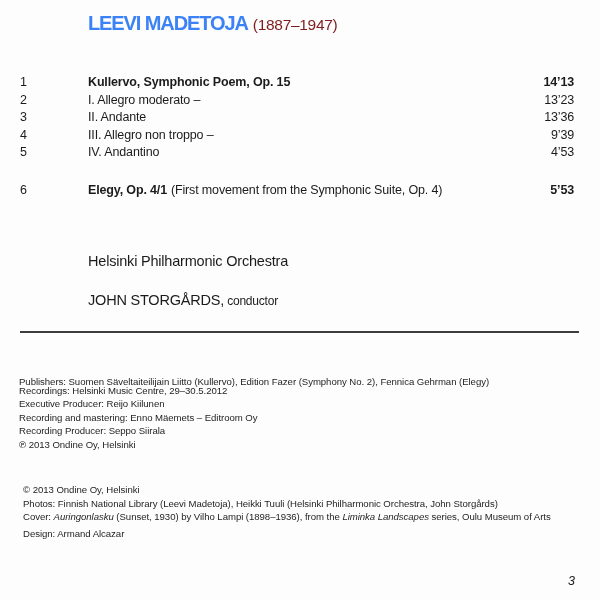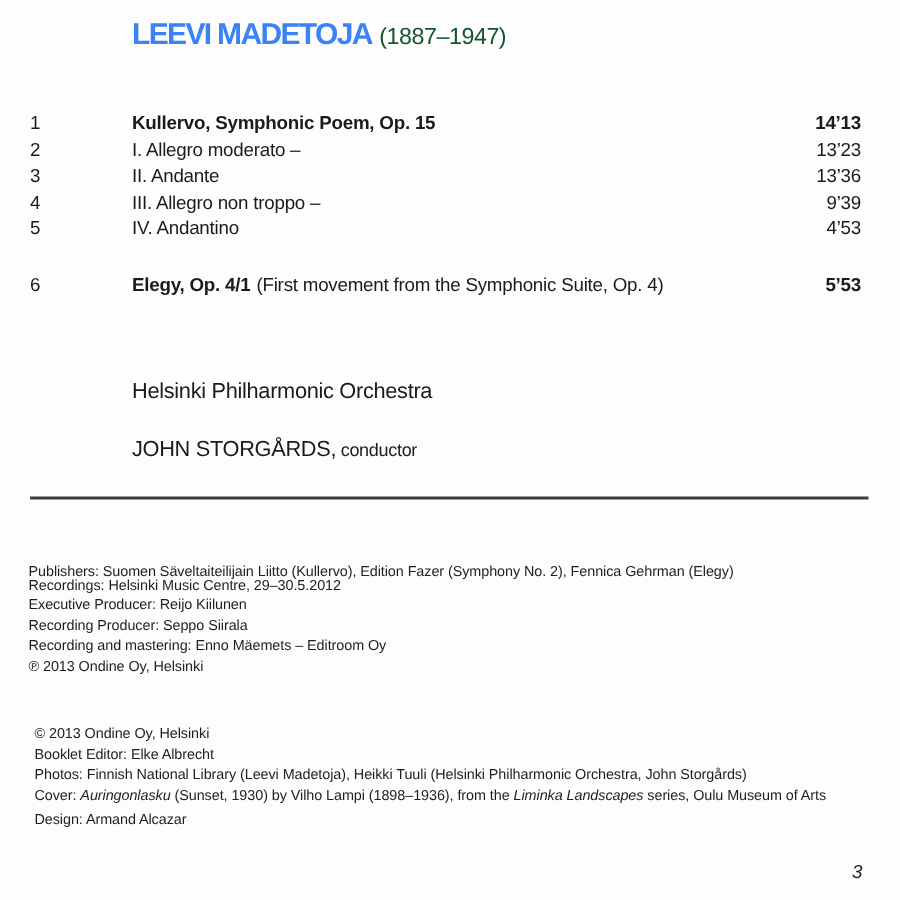--- a/index.html
+++ b/index.html
@@ -10,21 +10,21 @@
     font-family:"Liberation Sans", sans-serif;
     overflow:hidden;
   }
   .page { position:relative; width:600px; height:600px; }
 
   
   .masthead { position:absolute; left:88px; top:12px; white-space:nowrap; }
   .composer {
     font-weight:700; font-size:20px; letter-spacing:-1.1px; color:#3b82f6;
   }
-  .years { font-size:15.5px; letter-spacing:-0.3px; margin-left:5px; color:#14532d; }
+  .years { font-size:15.5px; letter-spacing:-0.3px; margin-left:5px; color:#7f1d1d; }
 
   
   .tracklist { position:absolute; left:20px; right:26px; top:74px; }
   .trow {
     display:flex; align-items:baseline;
     font-size:12.5px; line-height:17.5px; letter-spacing:-0.15px;
     white-space:nowrap;
   }
   .trow .num  { flex:none; width:68px; font-weight:400; }
   .trow .ttl  { flex:1 1 auto; min-width:0; }
@@ -113,28 +113,27 @@
     </div>
   </div>
 
   <div class="rule"></div>
 
   <div class="fine publishers">Publishers: Suomen Säveltaiteilijain Liitto (Kullervo), Edition Fazer (Symphony No. 2), Fennica Gehrman (Elegy)</div>
 
   <div class="fine recording-block">
     <div>Recordings: Helsinki Music Centre, 29–30.5.2012</div>
     <div>Executive Producer: Reijo Kiilunen</div>
+    <div>Recording and mastering: Enno Mäemets – Editroom Oy</div>
     <div>Recording Producer: Seppo Siirala</div>
-    <div>Recording and mastering: Enno Mäemets – Editroom Oy</div>
     <div>℗ 2013 Ondine Oy, Helsinki</div>
   </div>
 
   <div class="fine credits-block">
     <div>© 2013 Ondine Oy, Helsinki</div>
-    <div>Booklet Editor: Elke Albrecht</div>
     <div>Photos: Finnish National Library (Leevi Madetoja), Heikki Tuuli (Helsinki Philharmonic Orchestra, John Storgårds)</div>
     <div><span>Cover: </span><span class="it">Auringonlasku</span><span> (Sunset, 1930) by Vilho Lampi (1898–1936), from the </span><span class="it">Liminka Landscapes</span><span> series, Oulu Museum of Arts</span></div>
     <div class="design-line">Design: Armand Alcazar</div>
   </div>
 
   <div class="page-number">3</div>
 
 </div>
 
 </body></html>

